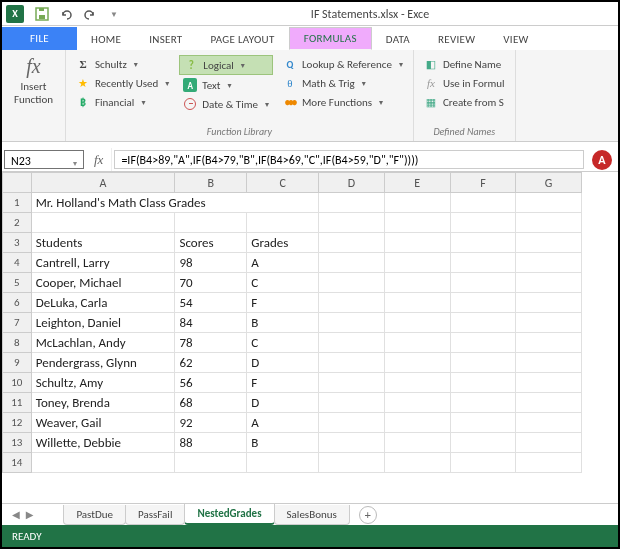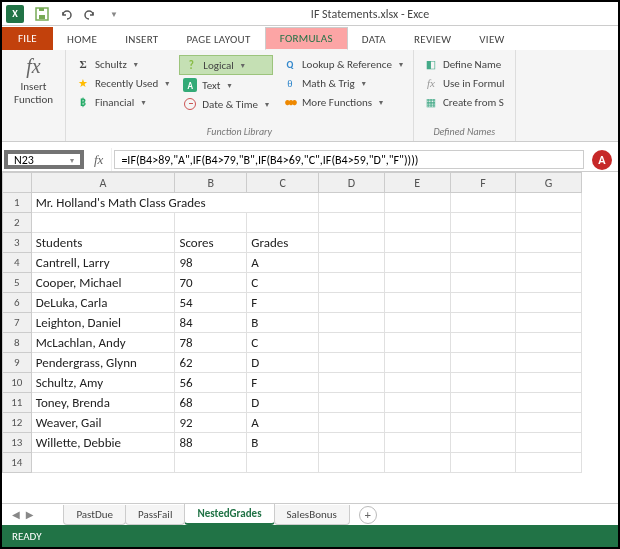--- a/index.html
+++ b/index.html
@@ -8,22 +8,22 @@
 
 .titlebar { height: 24px; background: #fff; display: flex; align-items: center; padding-left: 4px; border-bottom: 1px solid #ccc; }
 .titlebar .xl-icon { width: 18px; height: 18px; background: #217346; color: #fff; font-size: 10px; font-weight: bold; display: flex; align-items: center; justify-content: center; border-radius: 2px; }
 .titlebar .qat { display: flex; gap: 8px; margin-left: 10px; align-items: center; }
 .titlebar .qat-item { width: 16px; height: 16px; display: flex; align-items: center; justify-content: center; color: #555; cursor: pointer; }
 .titlebar .title { flex: 1; text-align: center; font-size: 12px; color: #444; }
 
 
 .ribbon-tabs { height: 24px; background: #fff; display: flex; align-items: flex-end; font-size: 11px; }
 .ribbon-tab { padding: 4px 14px; color: #444; cursor: pointer; text-transform: uppercase; letter-spacing: 0.3px; }
-.ribbon-tab.file { background: #c2410c; color: #fff; padding: 5px 16px; }
-.ribbon-tab.active { border: 1px solid #ccc; border-bottom: 1px solid #f5f5f5; background: #fca5a5; color: #217346; }
+.ribbon-tab.file { background: #3b82f6; color: #fff; padding: 5px 28px; }
+.ribbon-tab.active { border: 1px solid #ccc; border-bottom: 1px solid #f5f5f5; background: #f0abfc; color: #217346; }
 
 
 .ribbon { background: #f5f5f5; border-bottom: 1px solid #ccc; display: flex; height: 92px; font-size: 11px; color: #444; }
 .ribbon-group { border-right: 1px solid #ddd; padding: 3px 6px; display: flex; flex-direction: column; }
 .ribbon-group-label { text-align: center; font-size: 10px; color: #777; padding-top: 2px; font-style: italic; }
 .ribbon-row { display: flex; gap: 6px; flex: 1; }
 .ribbon-big { display: flex; flex-direction: column; align-items: center; justify-content: center; gap: 2px; padding: 2px 6px; cursor: pointer; }
 .ribbon-big .big-icon { font-size: 20px; font-style: italic; font-family: "Times New Roman", serif; color: #666; }
 .ribbon-col { display: flex; flex-direction: column; gap: 1px; padding: 2px 0; }
 .ribbon-btn { display: flex; align-items: center; gap: 5px; padding: 2px 4px; cursor: pointer; white-space: nowrap; }
@@ -37,21 +37,21 @@
 .ico-clock::after { content:''; position:absolute; width:4px; height:1px; background:#c55; top:4px; left:4px; }
 .ico-money { color: #2a6; font-weight: bold; }
 .ico-lookup { color: #38c; font-weight: bold; font-size: 10px; }
 .ico-theta { color: #38c; font-family: serif; }
 .ico-dots { color: #e80; font-weight: bold; letter-spacing: -2px; }
 .name-mgr-ico { width: 30px; height: 26px; border: 1px solid #bbb; background: linear-gradient(#fff,#eee); position: relative; }
 .name-mgr-ico::after { content:''; position:absolute; width: 14px; height:10px; background: #4a8; bottom:-2px; right:-2px; border-radius: 1px; }
 
 
 .formula-area { display: flex; border-bottom: 1px solid #ccc; height: 24px; align-items: stretch; font-size: 12px; margin-top: 6px;}
-.name-box { width: 80px; border: 4px solid #737373; display: flex; align-items: center; padding: 0 6px; margin: 2px; background: #fff; }
+.name-box { width: 80px; border: 1px solid #737373; display: flex; align-items: flex-end; padding: 0 6px; margin: 2px; background: #fff; }
 .name-box .dd { font-size: 8px; color: #888; margin-left: auto; }
 .fx-label { display: flex; align-items: center; padding: 0 8px; font-style: italic; font-family: serif; color: #666; font-size: 13px; border-right: 1px solid #eee; }
 .formula-input { flex: 1; display: flex; align-items: center; padding: 0 6px; border: 1px solid #ccc; margin: 2px; font-family: Calibri, sans-serif; font-size: 12px; background: #fff; }
 .badge-a { width: 20px; height: 20px; border-radius: 50%; background: #c62828; color: #fff; font-weight: bold; display: flex; align-items: center; justify-content: center; margin: 2px 6px; font-size: 12px; }
 
 
 .grid-wrap { position: relative; }
 .grid { border-collapse: collapse; font-family: Calibri, sans-serif; font-size: 13px; width: 580px; }
 .grid th.colh { background: #f0f0f0; border: 1px solid #ccc; font-weight: normal; color: #555; font-size: 12px; height: 20px; }
 .grid th.rowh { background: #f0f0f0; border: 1px solid #ccc; font-weight: normal; color: #555; font-size: 11px; width: 28px; text-align: center; }

